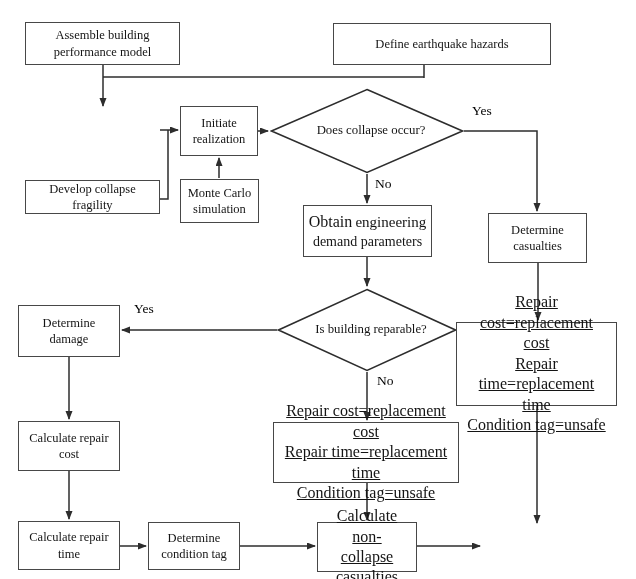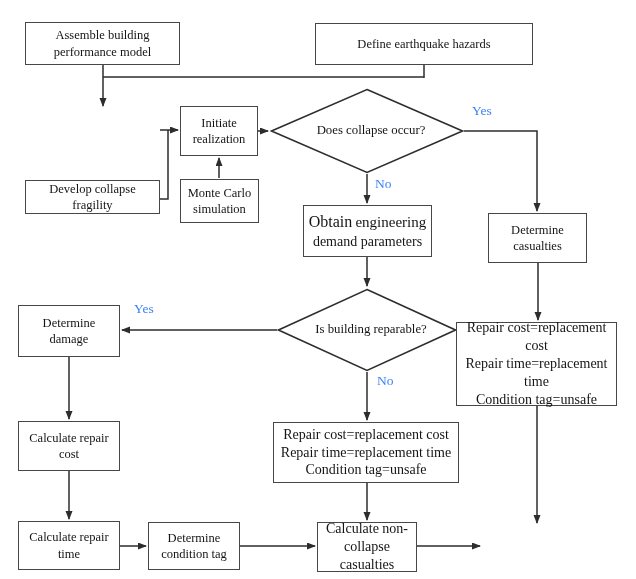--- a/index.html
+++ b/index.html
@@ -29,21 +29,21 @@
     justify-content: center;
     text-align: center;
     padding: 2px 3px;
   }
   .node .lbl {
     white-space: pre-line;
     font-size: 12.5px;
     line-height: 1.32;
     color: #141414;
   }
-  .node.tight .lbl { line-height: 1.28; font-size: 14px; }
+  .node.tight .lbl { line-height: 1.28; font-size: 16px; text-decoration: underline; }
   .diamond {
     position: absolute;
     z-index: 2;
     background: transparent;
     border: none;
     padding: 0;
   }
   .diamond svg { position: absolute; left: 0; top: 0; width: 100%; height: 100%; }
   .diamond .lbl {
     position: absolute;
@@ -55,21 +55,21 @@
     white-space: pre-line;
     z-index: 3;
   }
   .stadium {
     border-radius: 24px;
   }
   .edge-label {
     position: absolute;
     z-index: 3;
     font-size: 13.5px;
-    color: #3b82f6;
+    color: #000000;
     background: transparent;
   }
   .big-lead { font-size: 16px; }
   .small-rest { font-size: 15px; }
   .block-line { display: block; font-size: 14px; }
 </style>
 </head>
 <body>
 
 <div id="stage">
@@ -102,21 +102,21 @@
       <path d="M367,483 L367,520" marker-end="url(#arrowhead)"></path>
       <path d="M417,546 L480,546" marker-end="url(#arrowhead)"></path>
     </g>
   </svg>
 
   <div class="node" style="left:25px;top:22px;width:155px;height:43px">
     <span class="lbl">Assemble building
 performance model</span>
   </div>
 
-  <div class="node" style="left:315px;top:23px;width:218px;height:42px">
+  <div class="node" style="left:333px;top:23px;width:218px;height:42px">
     <span class="lbl">Define earthquake hazards</span>
   </div>
 
 
   <div class="node" style="left:180px;top:106px;width:78px;height:50px">
     <span class="lbl">Initiate
 realization</span>
   </div>
 
   <div class="node" style="left:25px;top:180px;width:135px;height:34px">

